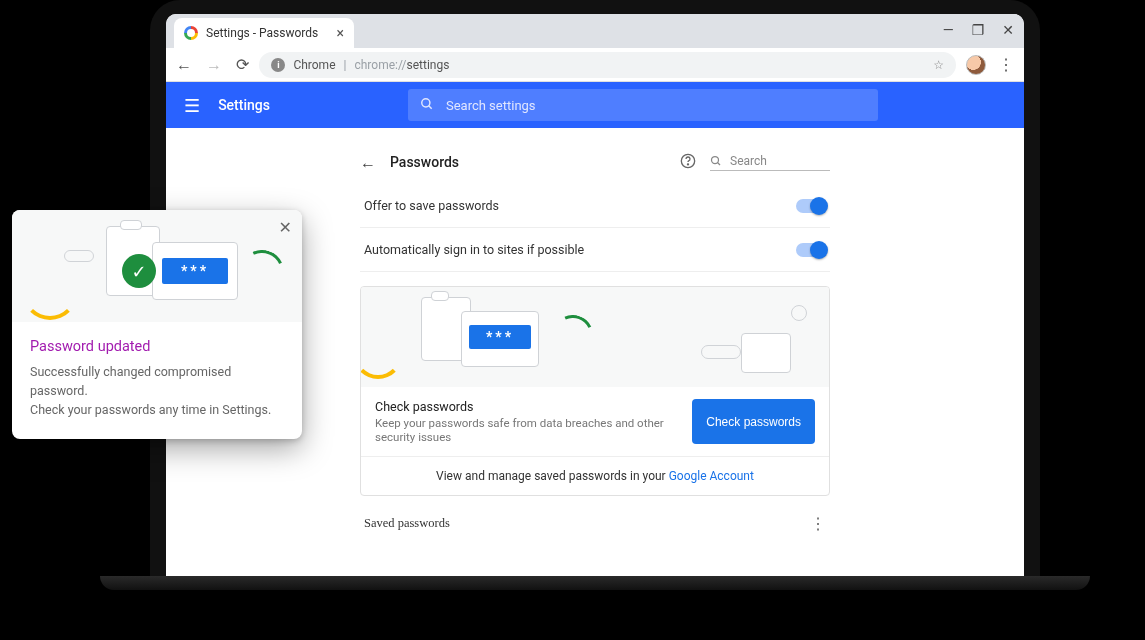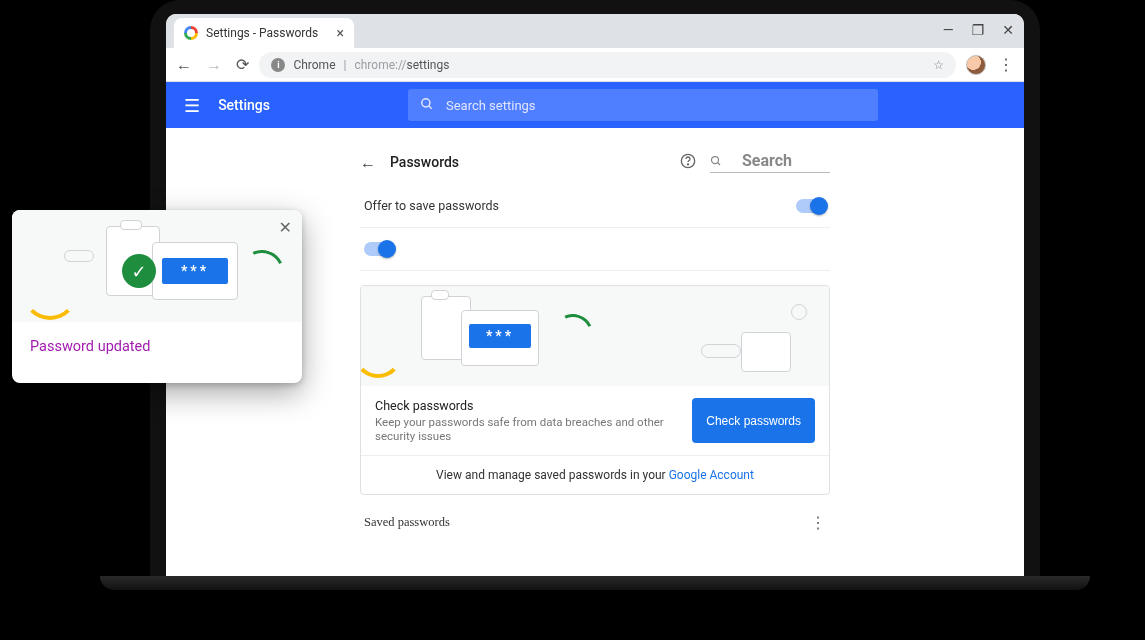--- a/index.html
+++ b/index.html
@@ -148,27 +148,26 @@
     align-items: center;
     height: 44px;
     gap: 14px;
     font-size: 14px;
     color: #222;
   }
   .section-header .spacer { flex: 1; }
   .header-search {
     display: flex;
     align-items: center;
-    gap: 20px;
+    gap: 8px;
     border-bottom: 1px solid #bbb;
     padding-bottom: 2px;
-    font-size: 16px;
+    font-size: 12px;
     color: #888;
     width: 120px;
-    font-weight: bold;
   }
 
   .row {
     display: flex;
     align-items: flex-end;
     justify-content: space-between;
     padding: 14px 4px;
     font-size: 12.5px;
     color: #333;
     border-bottom: 1px solid #eee;
@@ -398,20 +397,21 @@
               </svg>
             <span>Search</span>
           </div>
         </div>
 
         <div class="row">
           <span>Offer to save passwords</span>
           <div class="toggle"></div>
         </div>
         <div class="row">
+          <span>Automatically sign in to sites if possible</span>
           <div class="toggle"></div>
         </div>
 
         <div class="card">
           <div class="card-banner">
             <div class="illus">
               <div class="yellow-arc" style="width:50px;height:50px;left:-8px;top:42px;"></div>
               <div class="clipbox" style="left:60px;top:10px;width:50px;height:64px;"></div>
               <div class="clipbox" style="left:70px;top:4px;width:18px;height:10px;border-radius:4px;"></div>
               <div class="clipbox" style="left:100px;top:24px;width:78px;height:56px;"></div>
@@ -454,14 +454,18 @@
       <div class="clipbox" style="left:108px;top:10px;width:22px;height:10px;border-radius:4px;"></div>
       <div class="clipbox" style="left:140px;top:32px;width:86px;height:58px;"></div>
       <div class="bluebox" style="left:150px;top:48px;width:66px;height:26px;">***</div>
       <div class="greencheck" style="left:110px;top:44px;">✓</div>
       <div class="green-arc" style="width:44px;height:44px;left:228px;top:40px;"></div>
     </div>
     <span class="popup-close">✕</span>
   </div>
   <div class="popup-body">
     <div class="popup-title">Password updated</div>
+    <div class="popup-text">
+      <div>Successfully changed compromised password.</div>
+      <div>Check your passwords any time in Settings.</div>
+    </div>
   </div>
 </div>
 
 </body></html>

